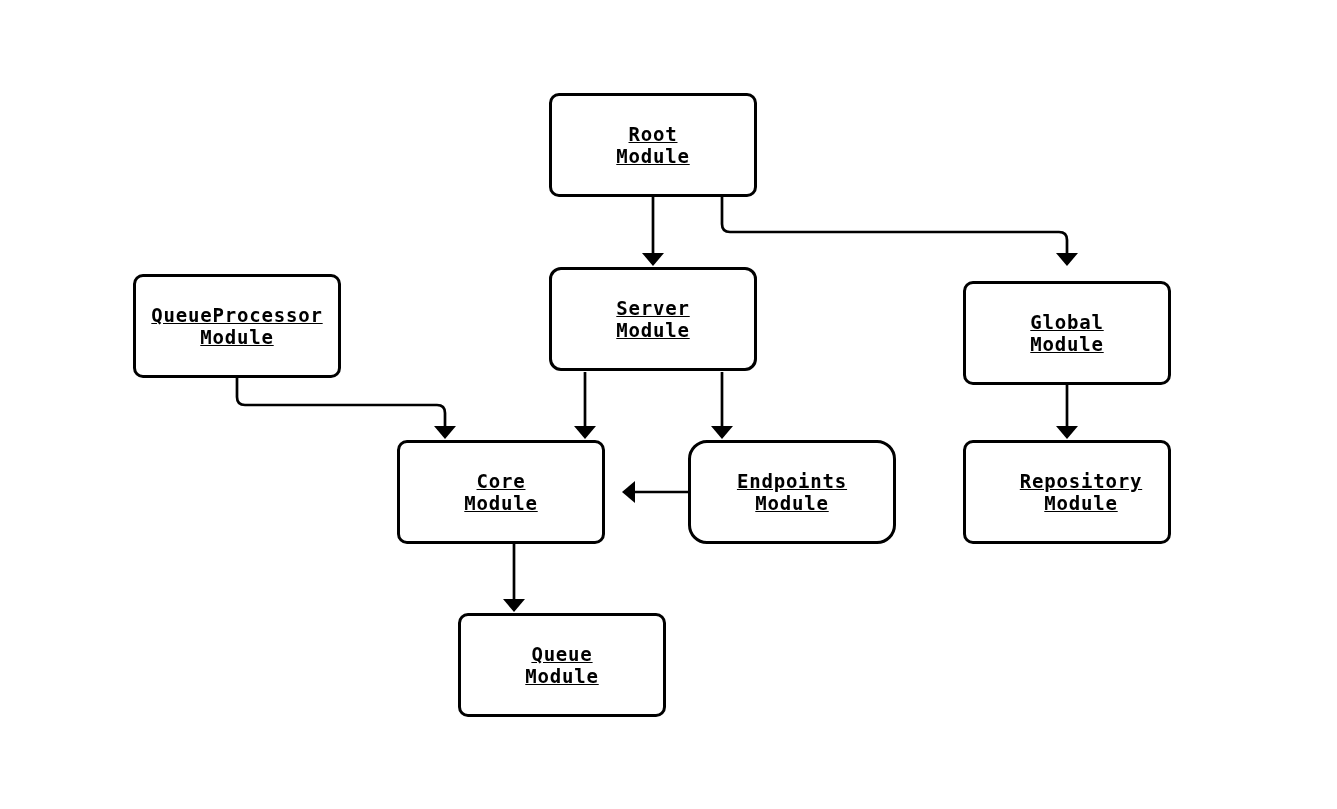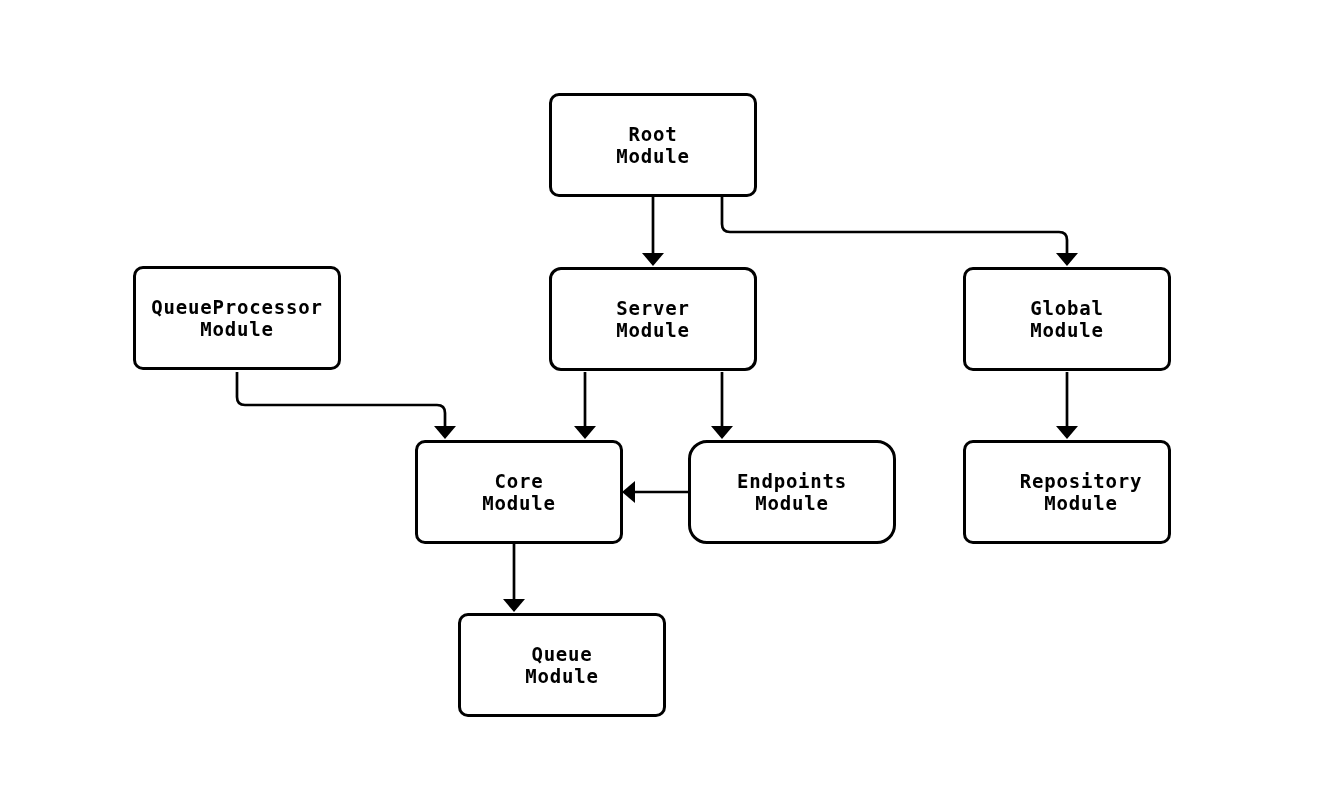--- a/index.html
+++ b/index.html
@@ -41,27 +41,28 @@
   }
   .node-label {
     display: block;
     text-align: center;
     font-weight: bold;
     font-size: 19px;
     line-height: 22px;
     letter-spacing: 0.8px;
     color: #000000;
     white-space: pre-line;
+    text-decoration: underline;
   }
   
   #node-root        { left: 549px; top:  93px; }
-  #node-qproc       { left: 133px; top: 266px; }
+  #node-qproc       { left: 133px; top: 274px; }
   #node-server      { left: 549px; top: 267px; border-radius: 12px; }
-  #node-global      { left: 963px; top: 267px; }
-  #node-core        { left: 415px; top: 440px; }
+  #node-global      { left: 963px; top: 281px; }
+  #node-core        { left: 397px; top: 440px; }
   #node-endpoints   { left: 688px; top: 440px; border-radius: 19px; }
   #node-repository  { left: 963px; top: 440px; padding-left: 28px; }
   #node-queue       { left: 410px; top: 613px; margin-left: 48px; }
 </style>
 </head>
 <body>
 
 <div id="canvas">
 
   <svg id="edges" viewBox="0 0 1337 809" xmlns="http://www.w3.org/2000/svg">

